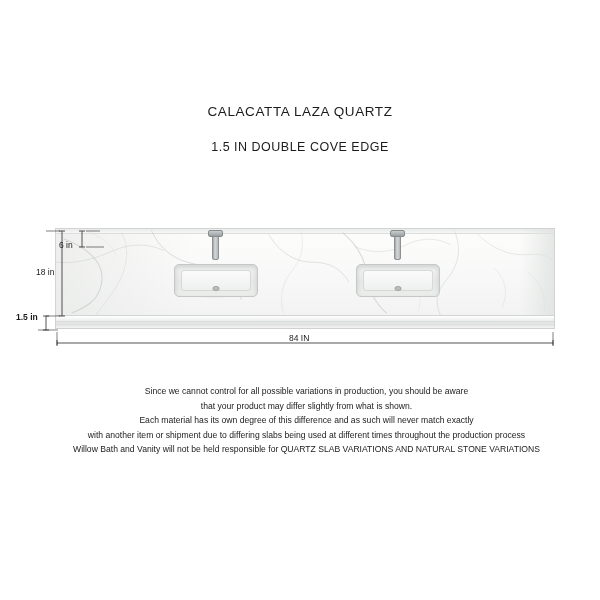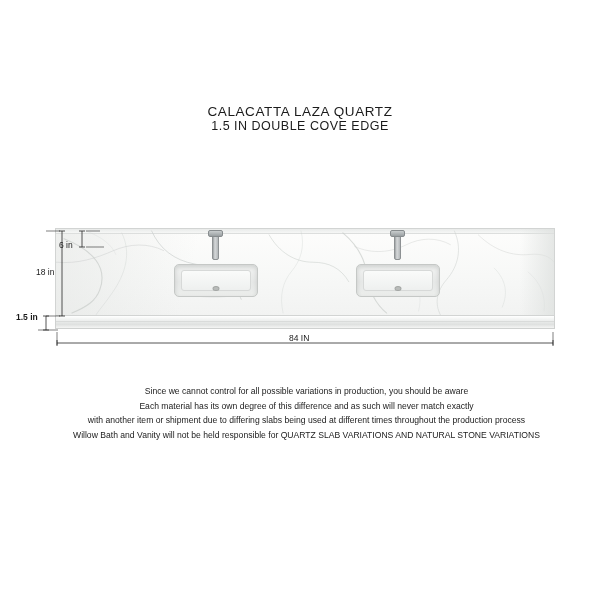--- a/index.html
+++ b/index.html
@@ -31,20 +31,21 @@
     top: 104px;
     width: 600px;
     text-align: center;
   }
   .title-main {
     font-size: 13.5px;
     letter-spacing: 0.6px;
     color: #1b1b1b;
   }
   .title-sub {
+    margin-top: 21px;
     font-size: 12.5px;
     letter-spacing: 0.5px;
     color: #1b1b1b;
   }
 
   
   .counter-wrap {
     position: absolute;
     left: 55px;
     top: 228px;
@@ -298,18 +299,19 @@
     </g>
   </svg>
 
   <div class="dim-label dim-4in">6 in</div>
   <div class="dim-label dim-22in">18 in</div>
   <div class="dim-label dim-15in">1.5 in</div>
   <div class="dim-label dim-84in">84 IN</div>
 
   <div class="disclaimer">
     <div>Since we cannot control for all possible variations in production, you should be aware</div>
+    <div>that your product may differ slightly from what is shown.</div>
     <div>Each material has its own degree of this difference and as such will never match exactly</div>
     <div>with another item or shipment due to differing slabs being used at different times throughout the production process</div>
     <div>Willow Bath and Vanity will not be held responsible for QUARTZ SLAB VARIATIONS AND NATURAL STONE VARIATIONS</div>
   </div>
 
 </div>
 
 </body></html>

